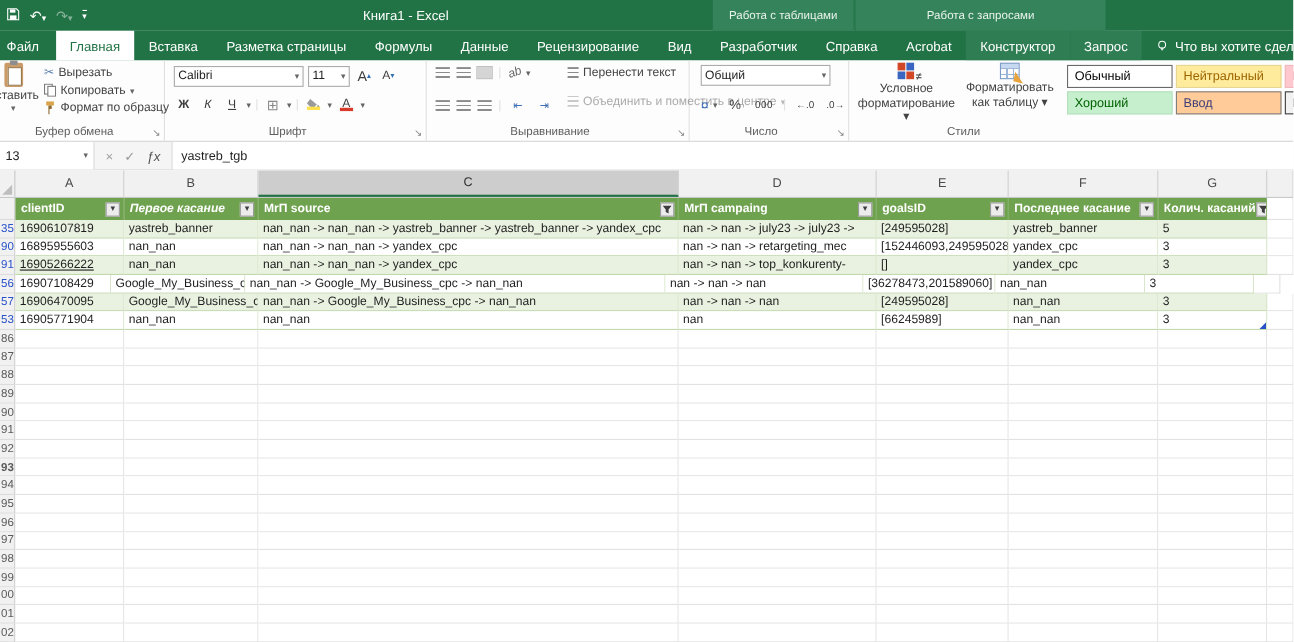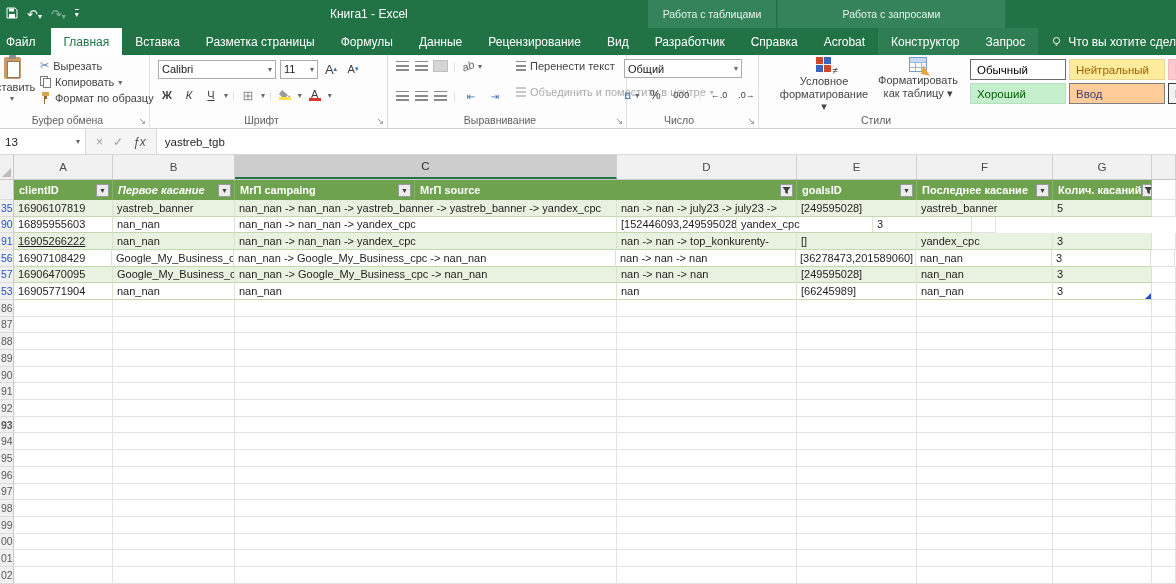--- a/index.html
+++ b/index.html
@@ -240,21 +240,21 @@
         <span class="sbtn">
             <span class="ico-lines" style="width:10px;"></span>
             <span style="max-width:190px;overflow:hidden;display:inline-block;white-space:nowrap;">Объединить и поместить в центре</span>
             <span class="arrow">▾</span>
           </span>
       </div>
       <div class="glabel">Выравнивание</div>
       <span class="launcher">↘</span>
     </div>
 
-    <div class="rgroup" style="left:614px;width:145px;">
+    <div class="rgroup" style="left:627px;width:145px;">
       <span class="combo" style="position:absolute;left:10px;top:4px;width:118px;">
           <span>Общий</span>
           <span class="arrow">▾</span>
         </span>
       <div class="smallrow" style="position:absolute;left:10px;top:30px;gap:7px;">
         <span class="sbtn">
             <span style="color:#3f6fb5;font-size:13px;">¤</span>
             <span class="arrow">▾</span>
           </span>
         <span class="fmtbtn" style="font-size:12px;">%</span>
@@ -325,31 +325,31 @@
         <div class="trow thead-row">
           <div class="rownum" style="width: 14px; background: rgb(241, 241, 241);"></div>
           <div class="thead-cell" style="width: 99px;">
             <span>clientID</span>
             <span class="fbox">▼</span>
           </div>
           <div class="thead-cell" style="width: 122px; font-style: italic;">
             <span>Первое касание</span>
             <span class="fbox">▼</span>
           </div>
-          <div class="thead-cell" style="width: 180px;">
-            <span>MrП campaing</span>
-            <span class="fbox">▼</span>
-          </div>
           <div class="thead-cell" style="width: 382px;">
             <span>MrП source</span>
             <span class="fbox">
               <svg width="9" height="9" viewBox="0 0 9 9">
                 <path d="M0.5 1h8L5.8 4.5V8L3.2 6.8V4.5Z" fill="#3e3e3e"></path>
               </svg>
             </span>
+          </div>
+          <div class="thead-cell" style="width: 180px;">
+            <span>MrП campaing</span>
+            <span class="fbox">▼</span>
           </div>
           <div class="thead-cell" style="width: 120px;">
             <span>goalsID</span>
             <span class="fbox">▼</span>
           </div>
           <div class="thead-cell" style="width: 136px;">
             <span>Последнее касание</span>
             <span class="fbox">▼</span>
           </div>
           <div class="thead-cell" style="width: 99px;">
@@ -373,39 +373,40 @@
           <div class="dcell" style="width: 120px;">[249595028]</div>
           <div class="dcell" style="width: 136px;">yastreb_banner</div>
           <div class="dcell" style="width: 99px;">5</div>
           <div class="ecell" style="width: 24px;"></div>
         </div>
         <div class="trow drow plain">
           <div class="rownum flt" style="width: 14px;">90</div>
           <div class="dcell" style="width: 99px;">16895955603</div>
           <div class="dcell" style="width: 122px;">nan_nan</div>
           <div class="dcell" style="width: 382px;">nan_nan -&gt; nan_nan -&gt; yandex_cpc</div>
+          <div class="dcell" style="width: 180px;">nan -&gt; nan -&gt; retargeting_mec</div>
           <div class="dcell" style="width: 120px;">[152446093,249595028]</div>
           <div class="dcell" style="width: 136px;">yandex_cpc</div>
           <div class="dcell" style="width: 99px;">3</div>
           <div class="ecell" style="width: 24px;"></div>
         </div>
         <div class="trow drow striped">
           <div class="rownum flt" style="width: 14px;">91</div>
           <div class="dcell" style="width: 99px; text-decoration: underline;">16905266222</div>
           <div class="dcell" style="width: 122px;">nan_nan</div>
           <div class="dcell" style="width: 382px;">nan_nan -&gt; nan_nan -&gt; yandex_cpc</div>
           <div class="dcell" style="width: 180px;">nan -&gt; nan -&gt; top_konkurenty-</div>
           <div class="dcell" style="width: 120px;">[]</div>
           <div class="dcell" style="width: 136px;">yandex_cpc</div>
           <div class="dcell" style="width: 99px;">3</div>
           <div class="ecell" style="width: 24px;"></div>
         </div>
         <div class="trow drow plain">
           <div class="rownum flt" style="width: 14px;">56</div>
-          <div class="dcell" style="width: 98px;">16907108429</div>
+          <div class="dcell" style="width: 87px;">16907108429</div>
           <div class="dcell" style="width: 122px;">Google_My_Business_cpc</div>
           <div class="dcell" style="width: 382px;">nan_nan -&gt; Google_My_Business_cpc -&gt; nan_nan</div>
           <div class="dcell" style="width: 180px;">nan -&gt; nan -&gt; nan</div>
           <div class="dcell" style="width: 120px;">[36278473,201589060]</div>
           <div class="dcell" style="width: 136px;">nan_nan</div>
           <div class="dcell" style="width: 99px;">3</div>
           <div class="ecell" style="width: 24px;"></div>
         </div>
         <div class="trow drow striped">
           <div class="rownum flt" style="width: 14px;">57</div>

